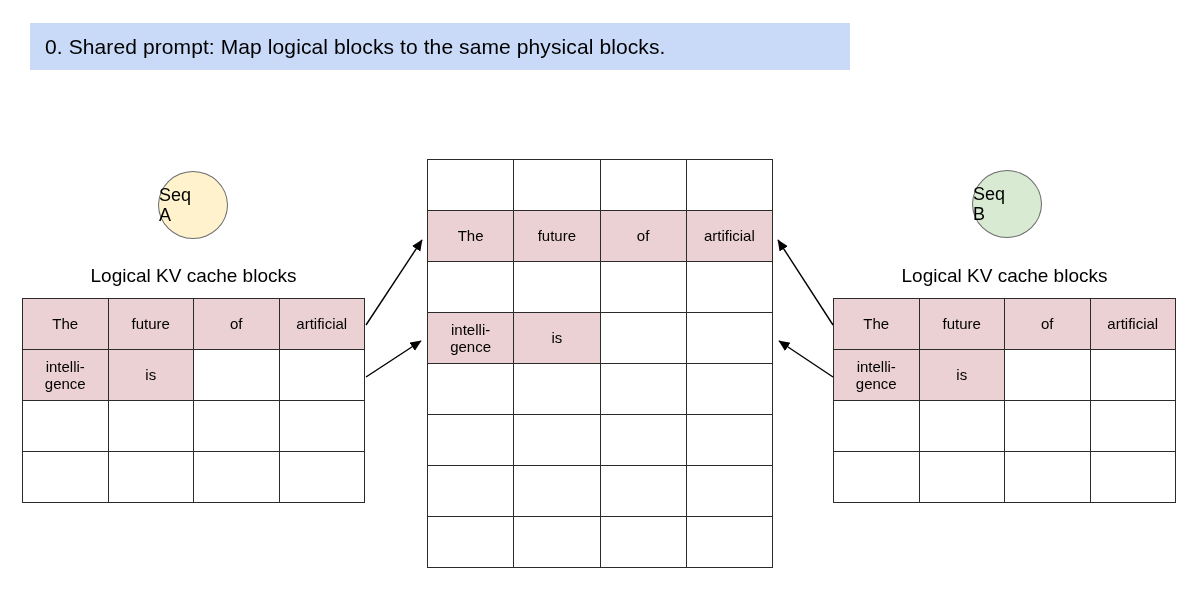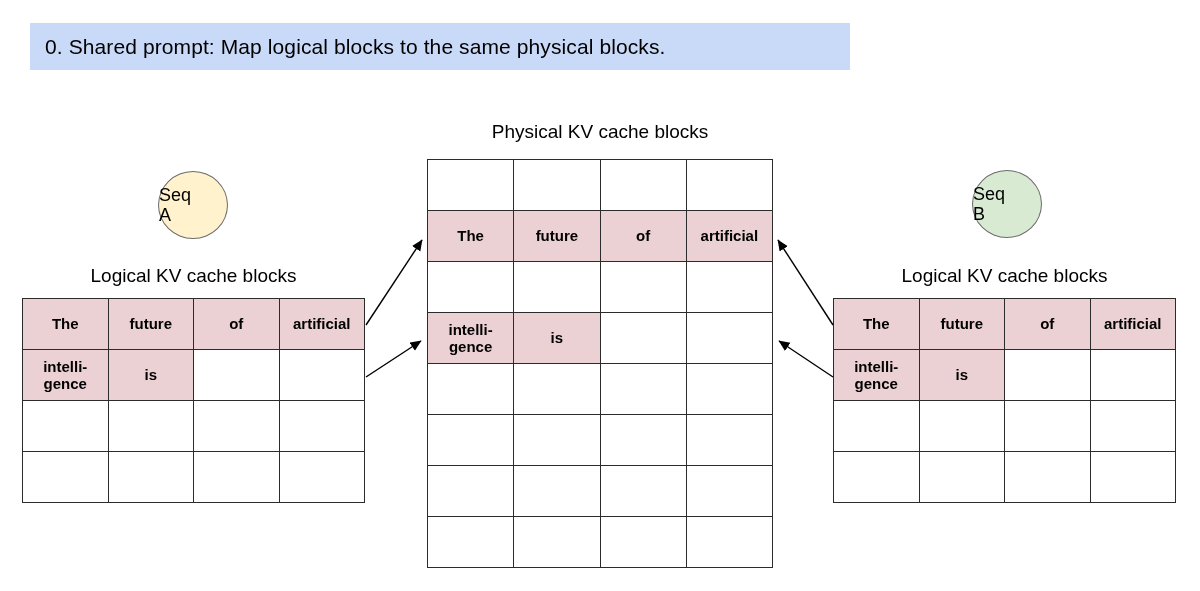--- a/index.html
+++ b/index.html
@@ -27,21 +27,21 @@
 
   .table-title{
     position:absolute;text-align:center;font-size:19px;white-space:nowrap;
   }
   .physical-title{left:427px;top:121px;width:346px;}
   .left-title{left:22px;top:265px;width:343px;}
   .right-title{left:833px;top:265px;width:343px;}
 
   .grid-table{
     position:absolute;display:grid;grid-template-columns:repeat(4,1fr);
-    gap:1px;background:var(--line);border:1px solid var(--line);font-weight:bold;
+    gap:1px;background:var(--line);border:1px solid var(--line);
   }
   .physical-table{left:427px;top:159px;width:346px;grid-auto-rows:50px;}
   .left-table{left:22px;top:298px;width:343px;grid-auto-rows:50px;}
   .right-table{left:833px;top:298px;width:343px;grid-auto-rows:50px;}
   .cell{
     background:#ffffff;display:flex;align-items:center;justify-content:center;
     font-size:15px;line-height:1.15;text-align:center;white-space:pre-line;
   }
   .cell.filled{background:var(--cell-fill);}
 
@@ -69,21 +69,20 @@
   <div class="seq-circle seq-a">
     <span>Seq</span>
     <span>A</span>
   </div>
 
   <div class="seq-circle seq-b">
     <span>Seq</span>
     <span>B</span>
   </div>
 
-  <div class="table-title physical-title">Physical KV cache blocks</div>
   <div class="table-title left-title">Logical KV cache blocks</div>
   <div class="table-title right-title">Logical KV cache blocks</div>
 
   <div class="grid-table physical-table">
       <div class="cell"></div>
       <div class="cell"></div>
       <div class="cell"></div>
       <div class="cell"></div>
       <div class="cell filled">The</div>
       <div class="cell filled">future</div>

